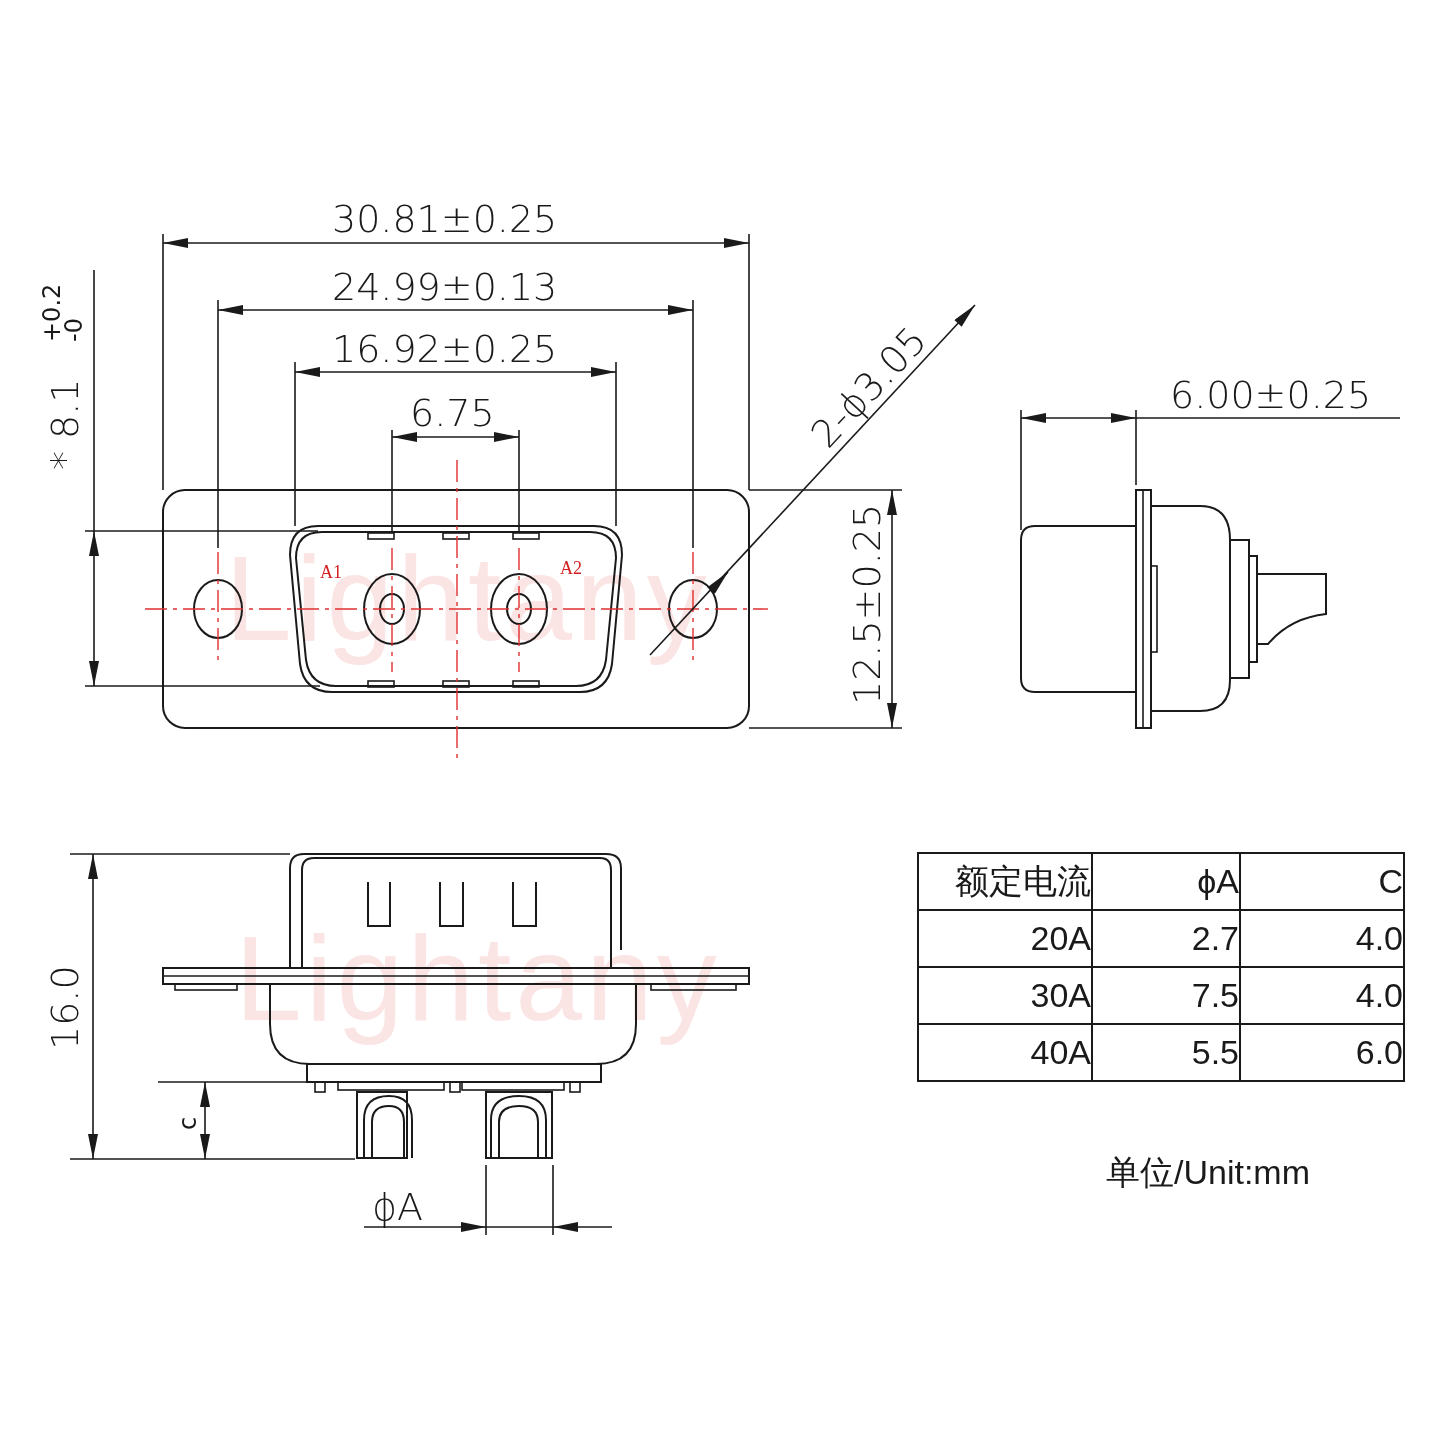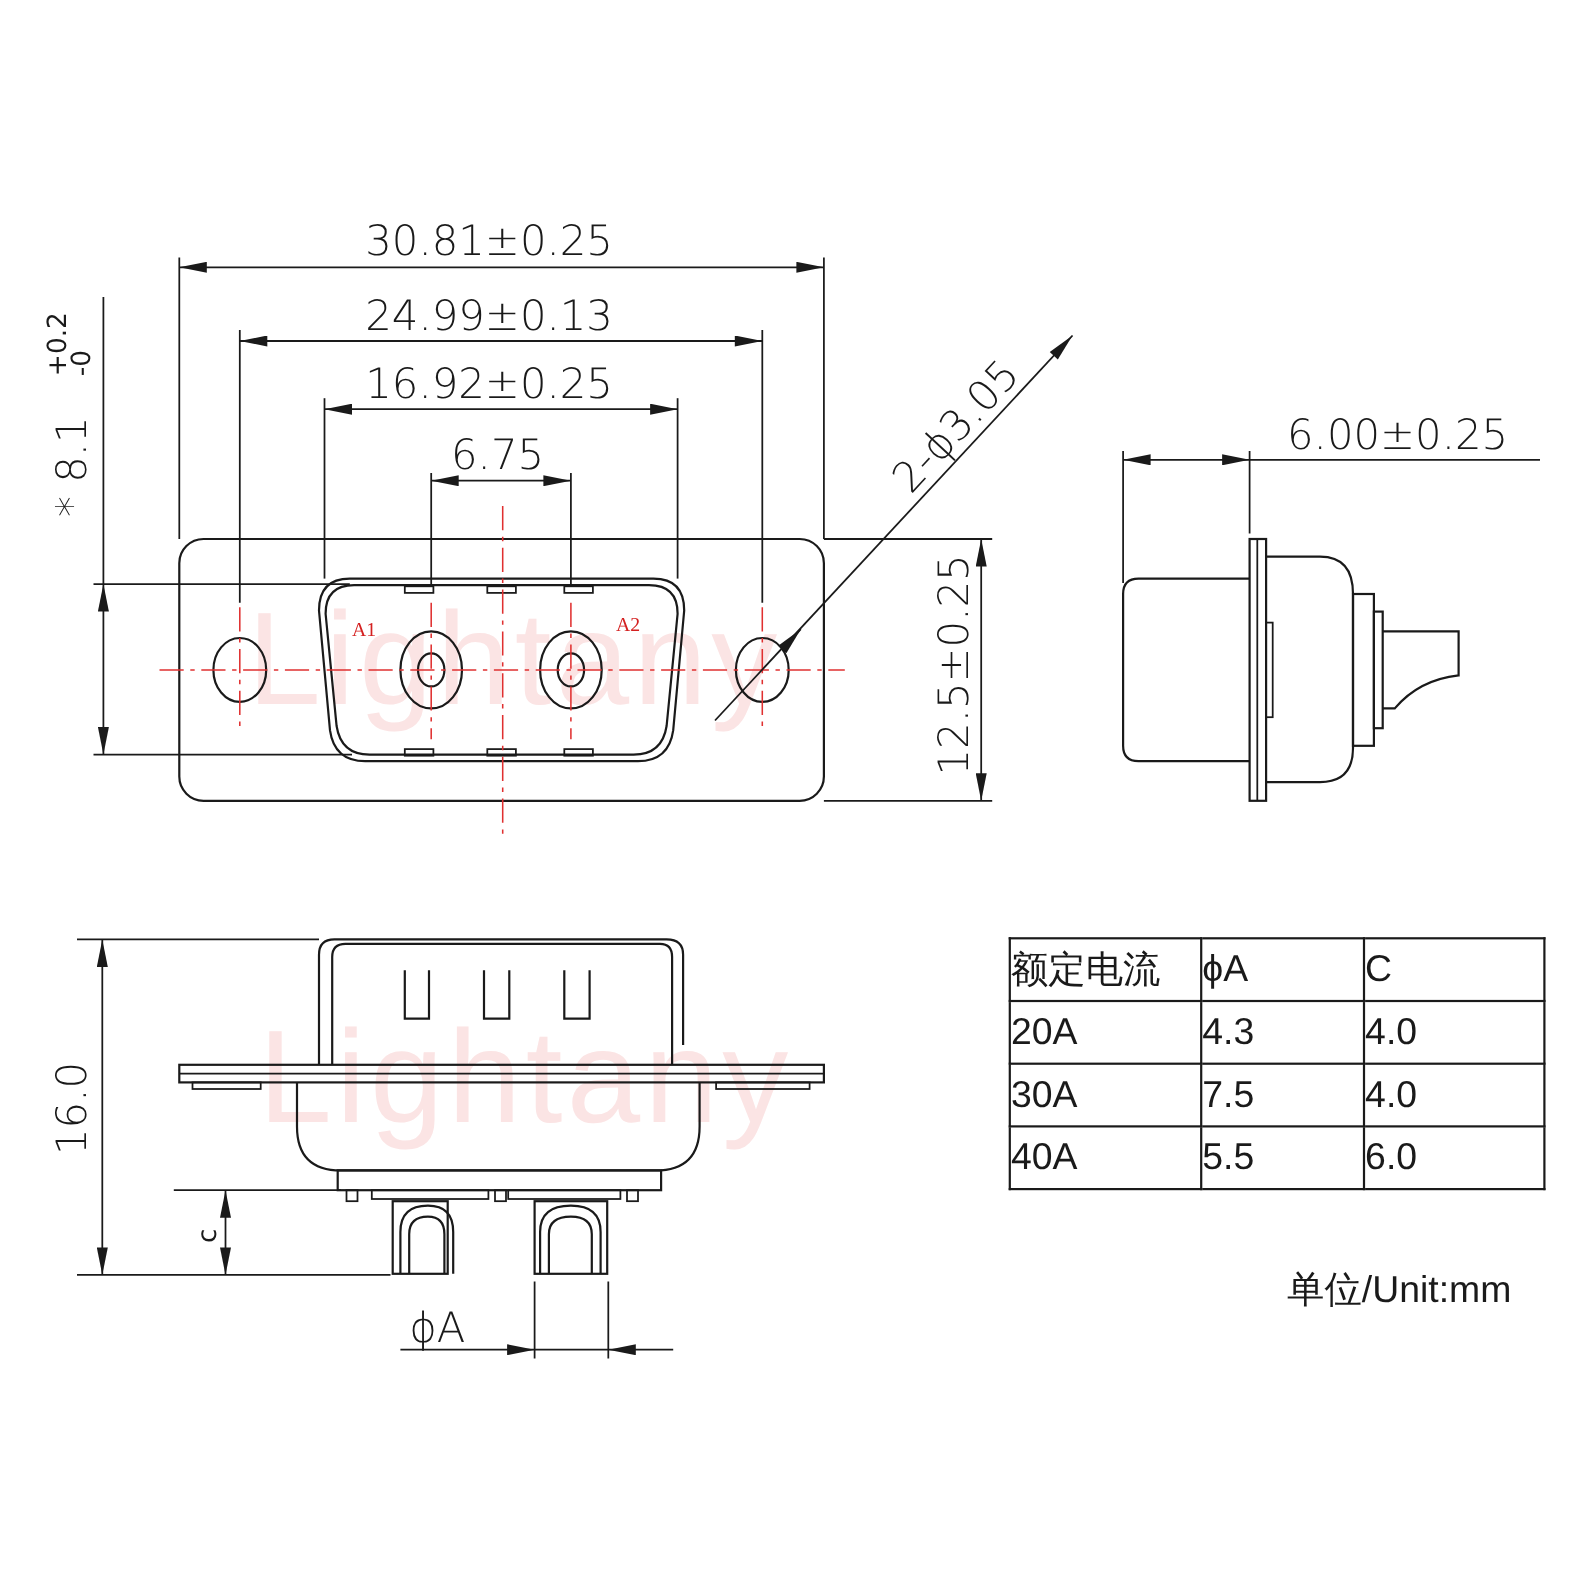--- a/index.html
+++ b/index.html
@@ -6,25 +6,25 @@
   body{width:1440px;height:1440px;position:relative;overflow:hidden;font-family:"Liberation Sans","DejaVu Sans",sans-serif;}
   svg{position:absolute;left:0;top:0;}
   .ln{stroke:#1a1a1a;stroke-width:2;fill:none;}
   .thin{stroke:#1a1a1a;stroke-width:1.6;fill:none;}
   .ctr{stroke:#e03030;stroke-width:1.4;fill:none;stroke-dasharray:22 6 4 6;}
   .dim{font-family:"DejaVu Sans","Liberation Sans",sans-serif;font-size:38px;fill:#1a1a1a;font-weight:300;}
   .dimsm{font-family:"DejaVu Sans","Liberation Sans",sans-serif;font-size:24px;fill:#1a1a1a;}
   .pinlbl{font-family:"Liberation Serif","DejaVu Serif",serif;font-size:18px;fill:#d42020;}
   .wm{font-family:"Liberation Sans","DejaVu Sans",sans-serif;font-size:120px;fill:#fbe4e4;letter-spacing:4px;}
   .tbl{position:absolute;left:917px;top:852px;border-collapse:collapse;font-family:"Liberation Sans","DejaVu Sans",sans-serif;}
-  .tbl td{border:2px solid #1a1a1a;height:55px;text-align:left;font-size:34px;color:#1a1a1a;padding:0;}
+  .tbl td{border:2px solid #1a1a1a;height:55px;text-align:right;font-size:34px;color:#1a1a1a;padding:0;}
   .tbl td.c0{width:172px;}
   .tbl td.c1{width:146px;}
   .tbl td.c2{width:162px;}
-  .unit{position:absolute;left:1170px;top:1150px;font-size:34px;color:#1a1a1a;font-family:"Liberation Sans","DejaVu Sans",sans-serif;}
+  .unit{position:absolute;left:1106px;top:1150px;font-size:34px;color:#1a1a1a;font-family:"Liberation Sans","DejaVu Sans",sans-serif;}
 </style>
 </head>
 <body>
 
 <svg width="1440" height="1440" viewBox="0 0 1440 1440">
   <defs>
     <marker id="ar" viewBox="0 0 20 8" refX="20" refY="4" markerWidth="28" markerHeight="10" orient="auto-start-reverse" markerUnits="userSpaceOnUse">
       <path d="M0,0 L20,4 L0,8 Z" fill="#1a1a1a"></path>
     </marker>
   </defs>
@@ -183,21 +183,21 @@
 
 <table class="tbl">
   <tbody>
       <tr>
     <td class="c0">额定电流</td>
     <td class="c1">ϕA</td>
     <td class="c2">C</td>
   </tr>
   <tr>
     <td>20A</td>
-    <td>4.3</td>
+    <td>2.7</td>
     <td>4.0</td>
   </tr>
   <tr>
     <td>30A</td>
     <td>7.5</td>
     <td>4.0</td>
   </tr>
   <tr>
     <td>40A</td>
     <td>5.5</td>

